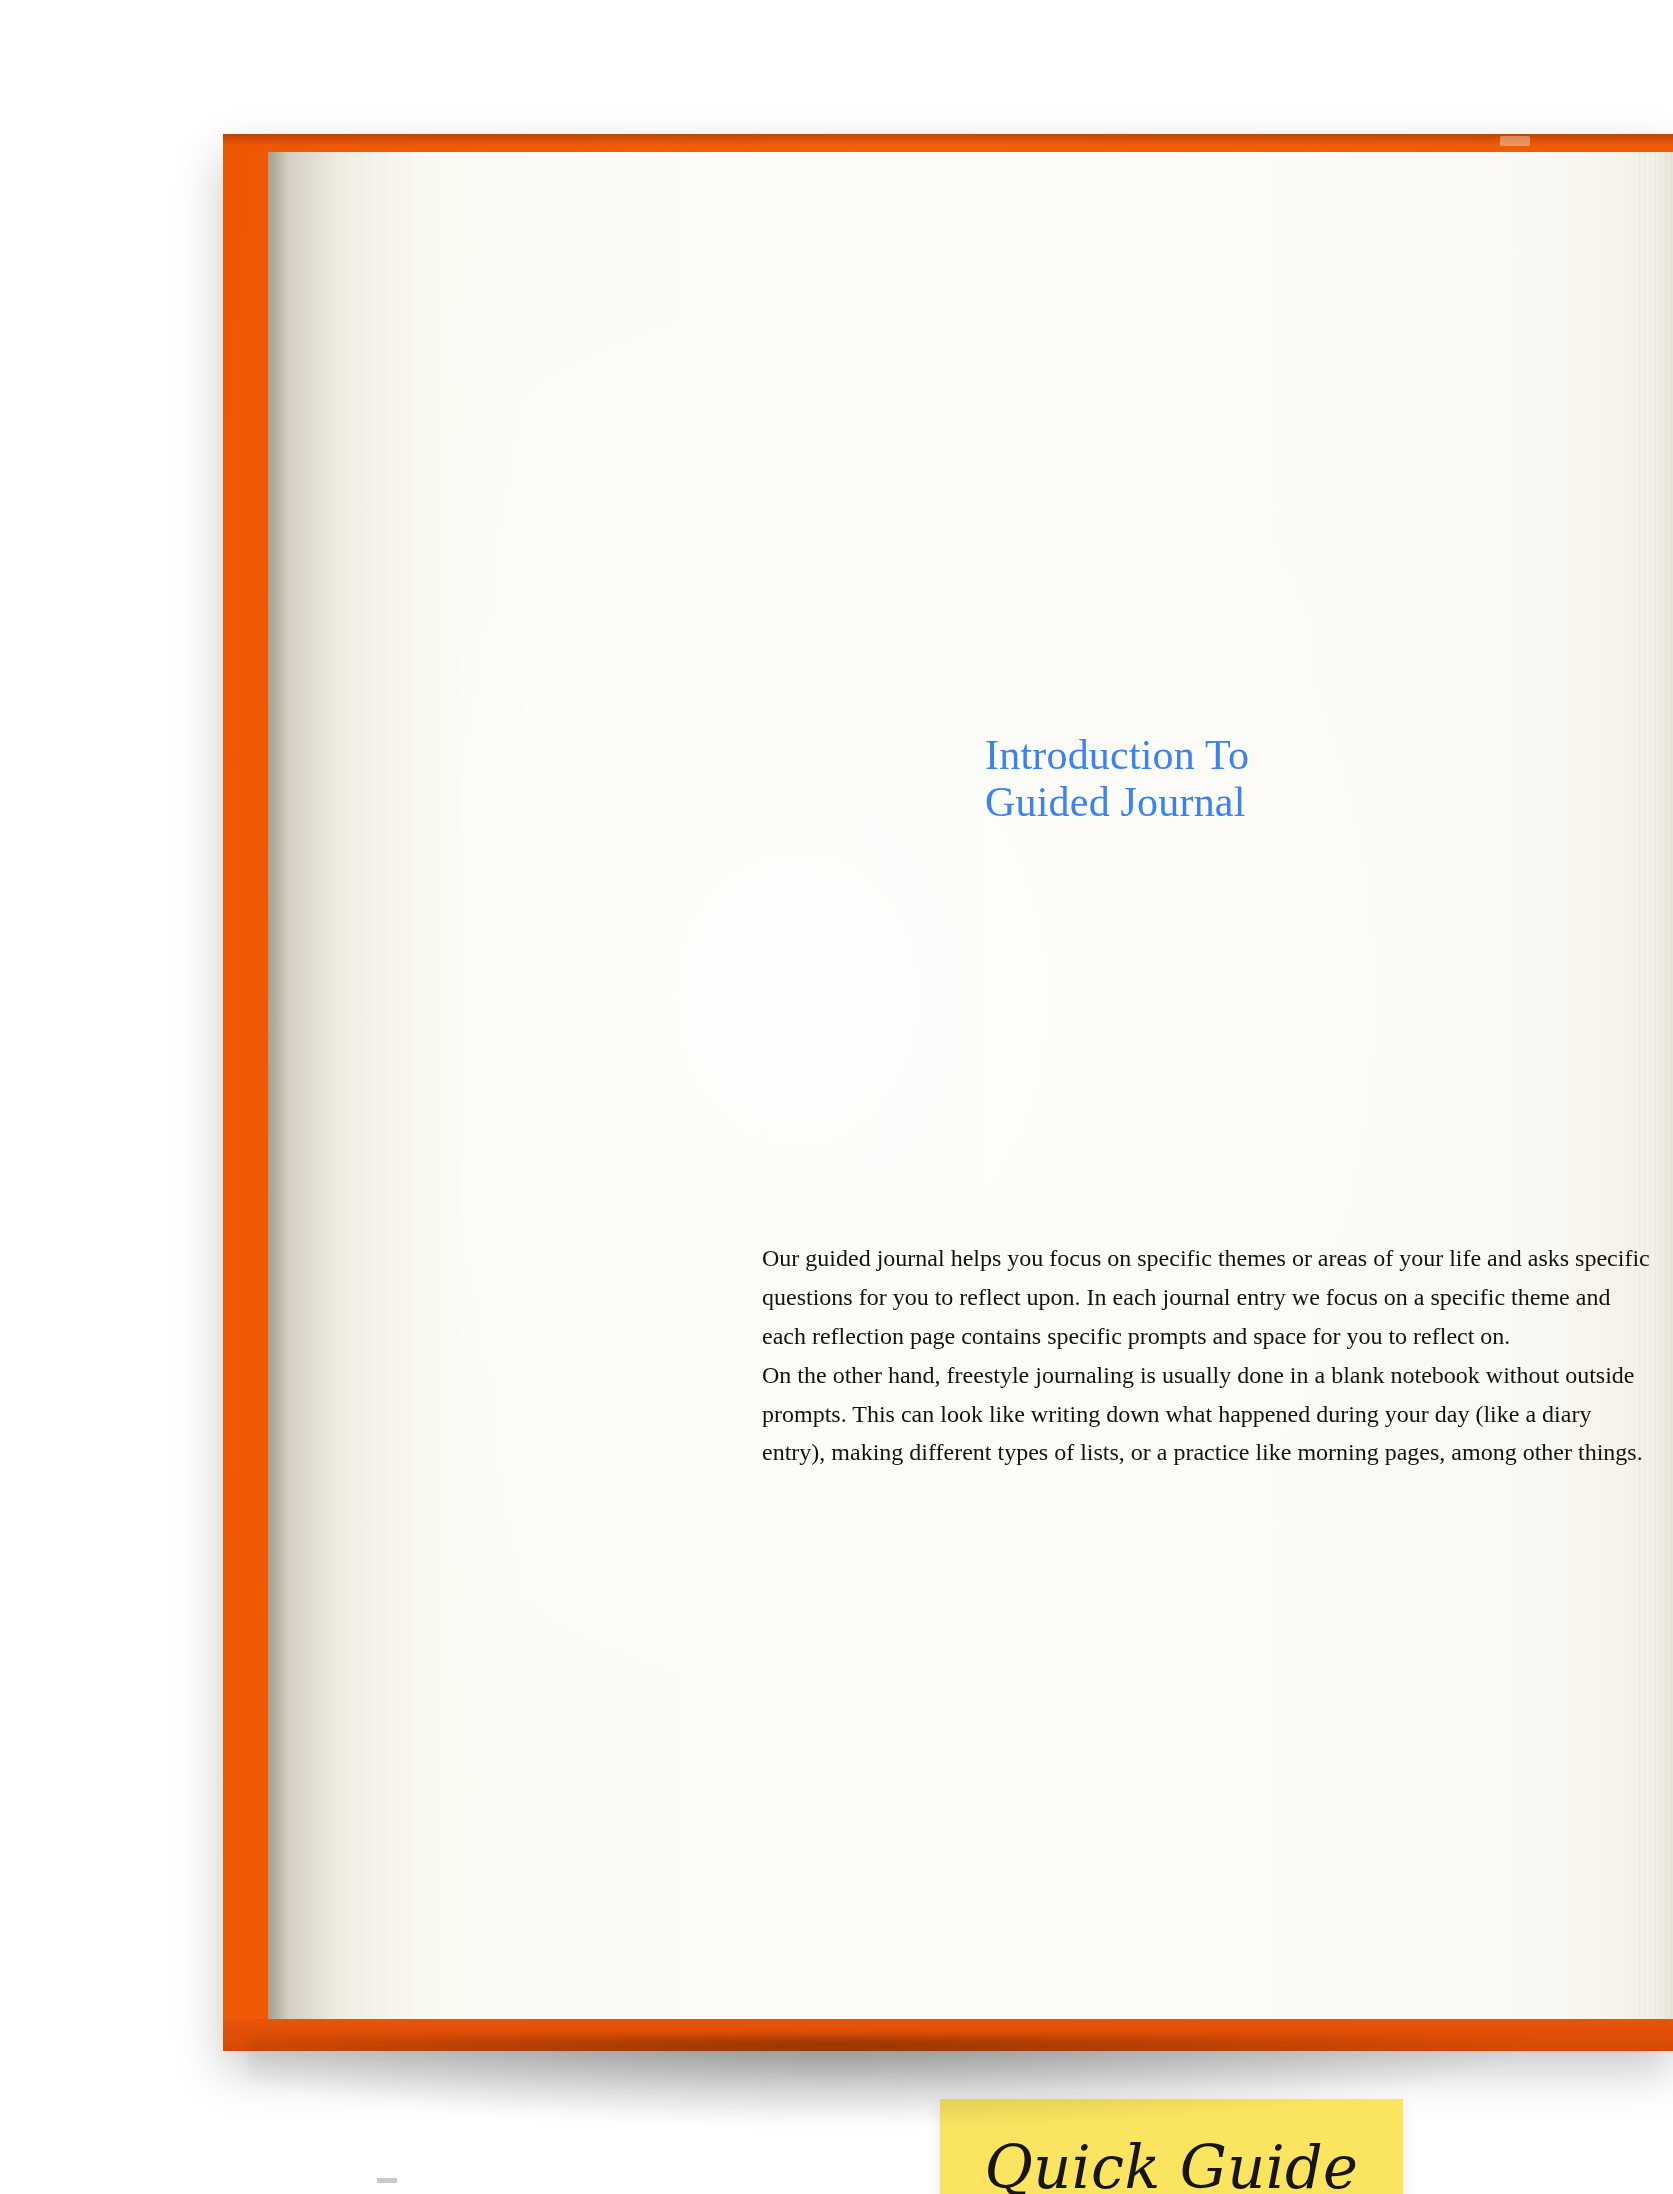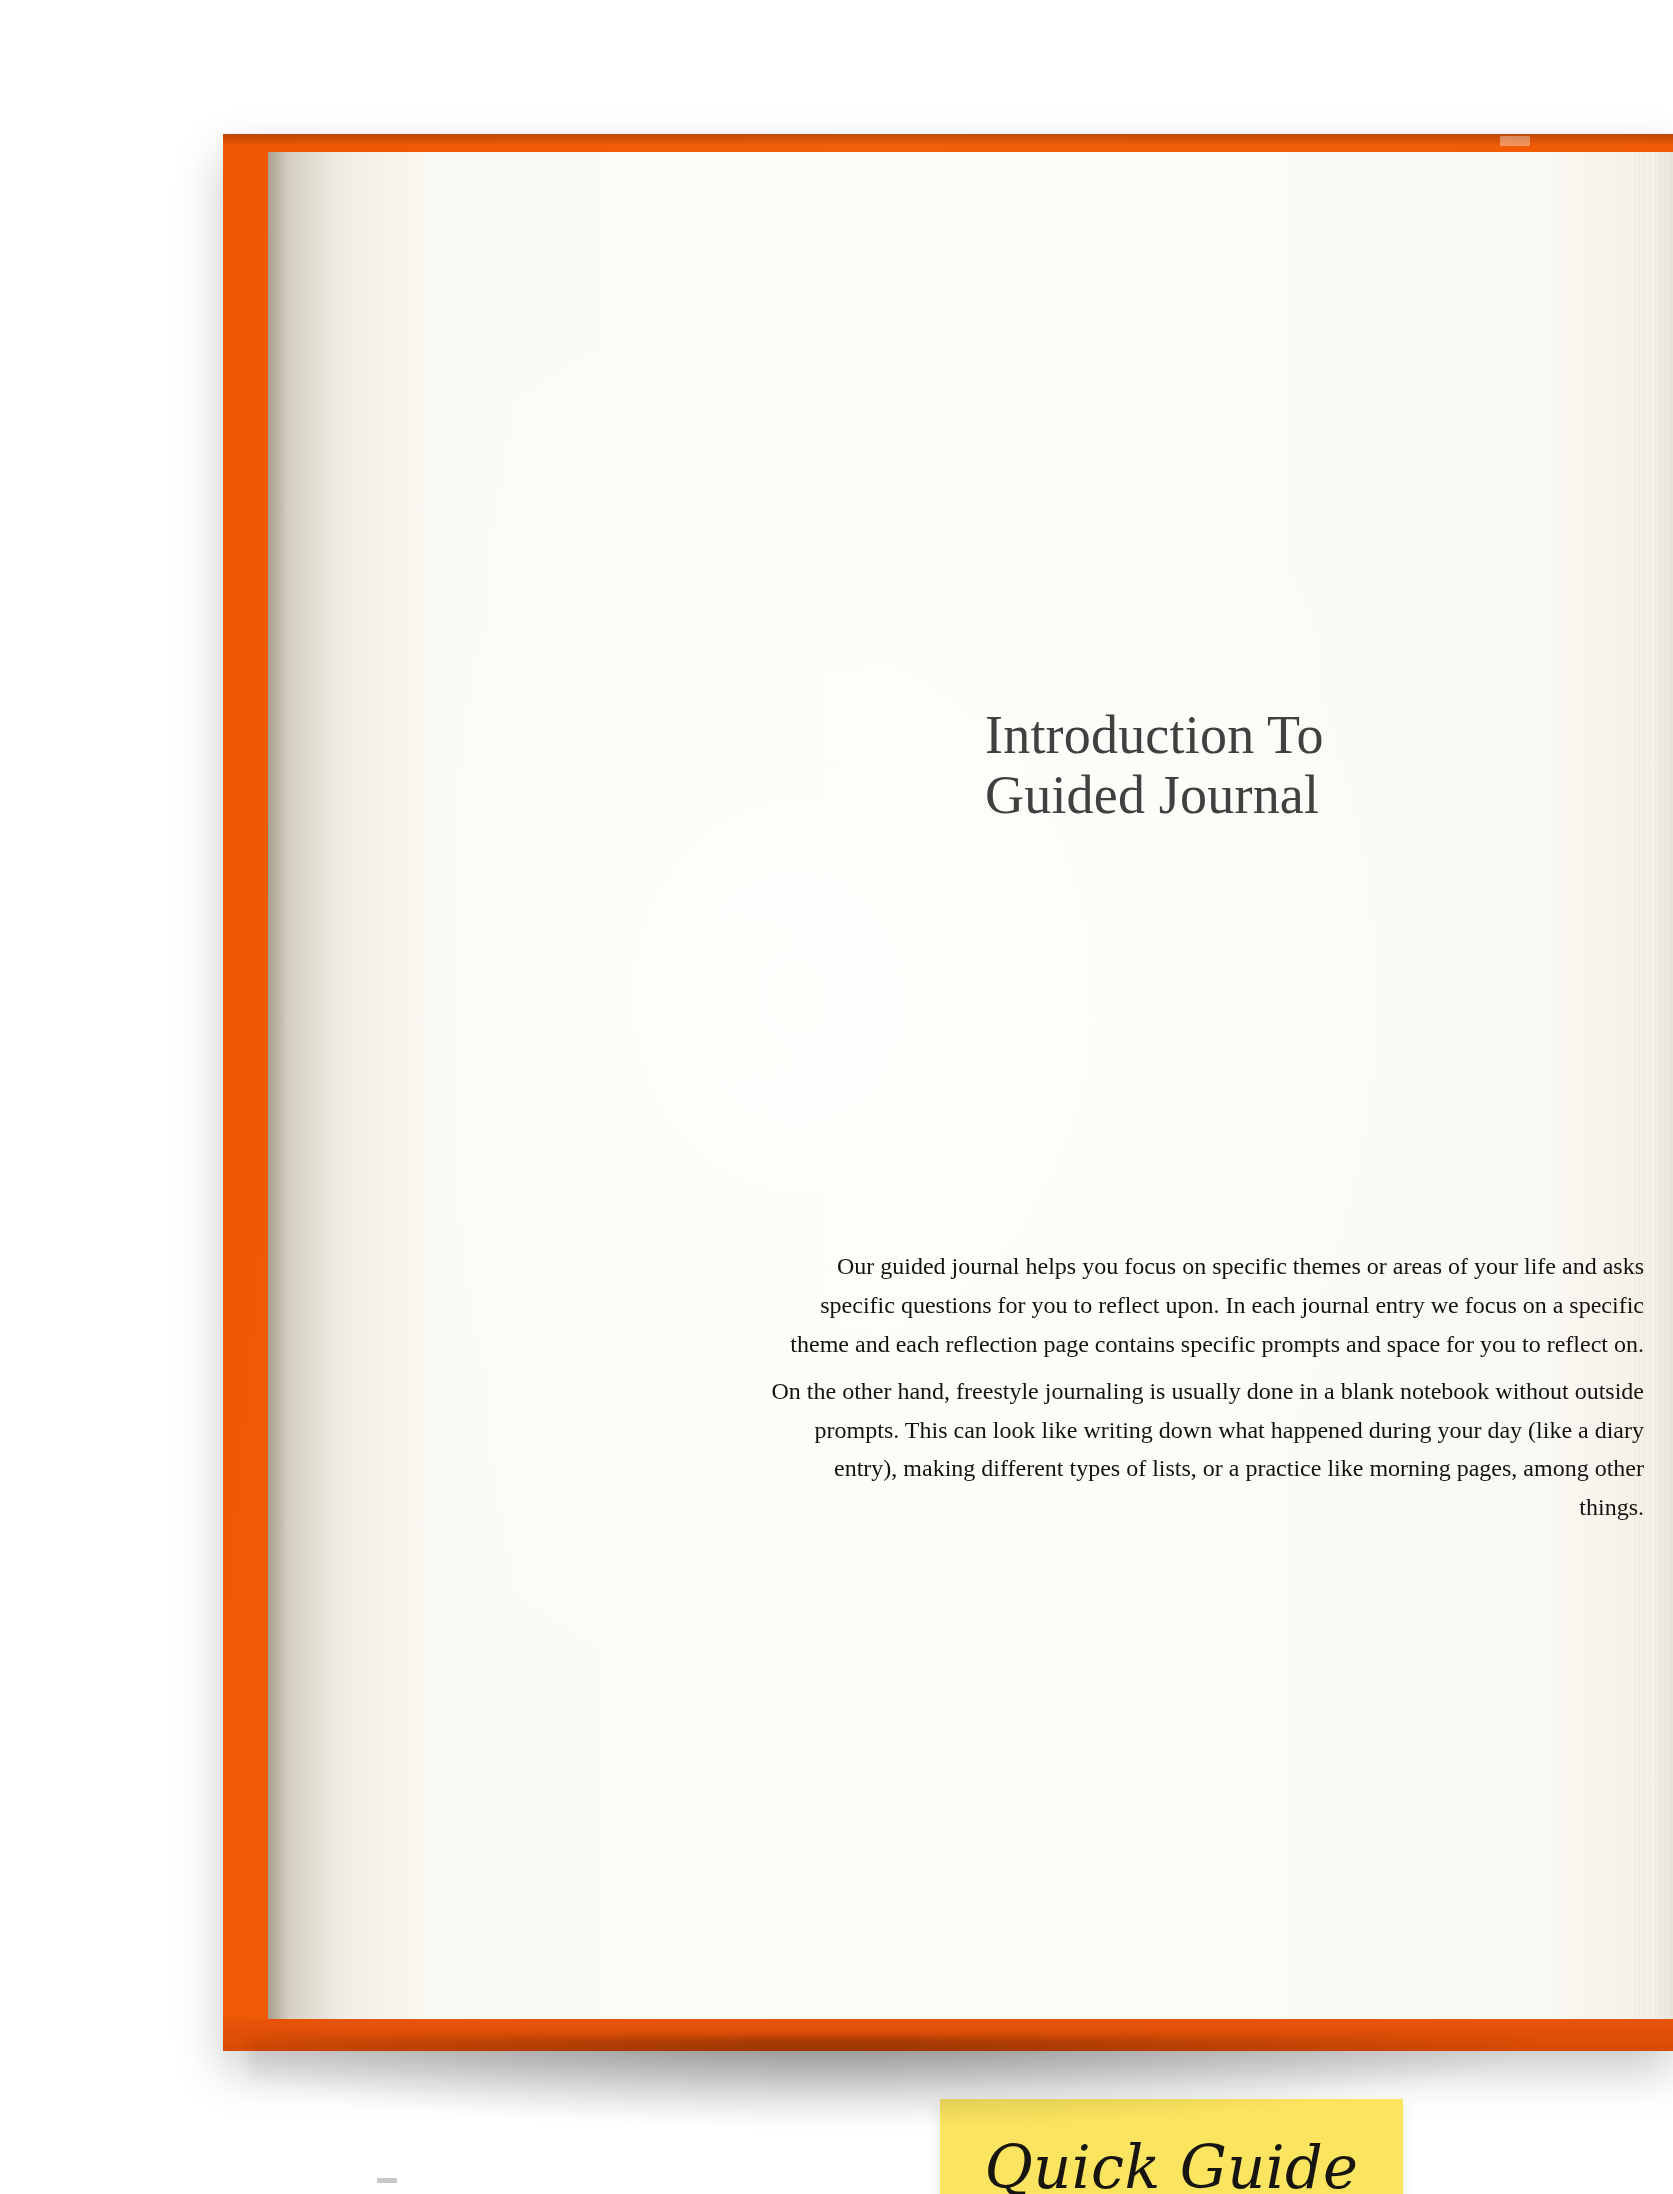--- a/index.html
+++ b/index.html
@@ -153,42 +153,41 @@
     position: absolute;
     left: 45px;
     top: 18px;
     width: 1405px;
     height: 1879px;
   }
 
   .doc-title {
     position: absolute;
     left: 717px;
-    top: 553px;
+    top: 580px;
     width: 468px;
-    font-size: 54px;
+    font-size: 42px;
     line-height: 1.12;
-    color: #404040;
+    color: #3b82f6;
     font-weight: 400;
     letter-spacing: 0.2px;
     white-space: pre-line;
   }
 
   .body-copy {
     position: absolute;
     left: 494px;
     top: 1087px;
     width: 890px;
     font-size: 24px;
     line-height: 1.62;
     color: #14120f;
   }
   .body-copy p {
-    margin: 8px;
-    text-align: right;
+    margin: 0;
   }
 
   
   .label-tag {
     position: absolute;
     left: 717px;
     top: 1965px;
     width: 463px;
     height: 137px;
     background: #fbe45f;

